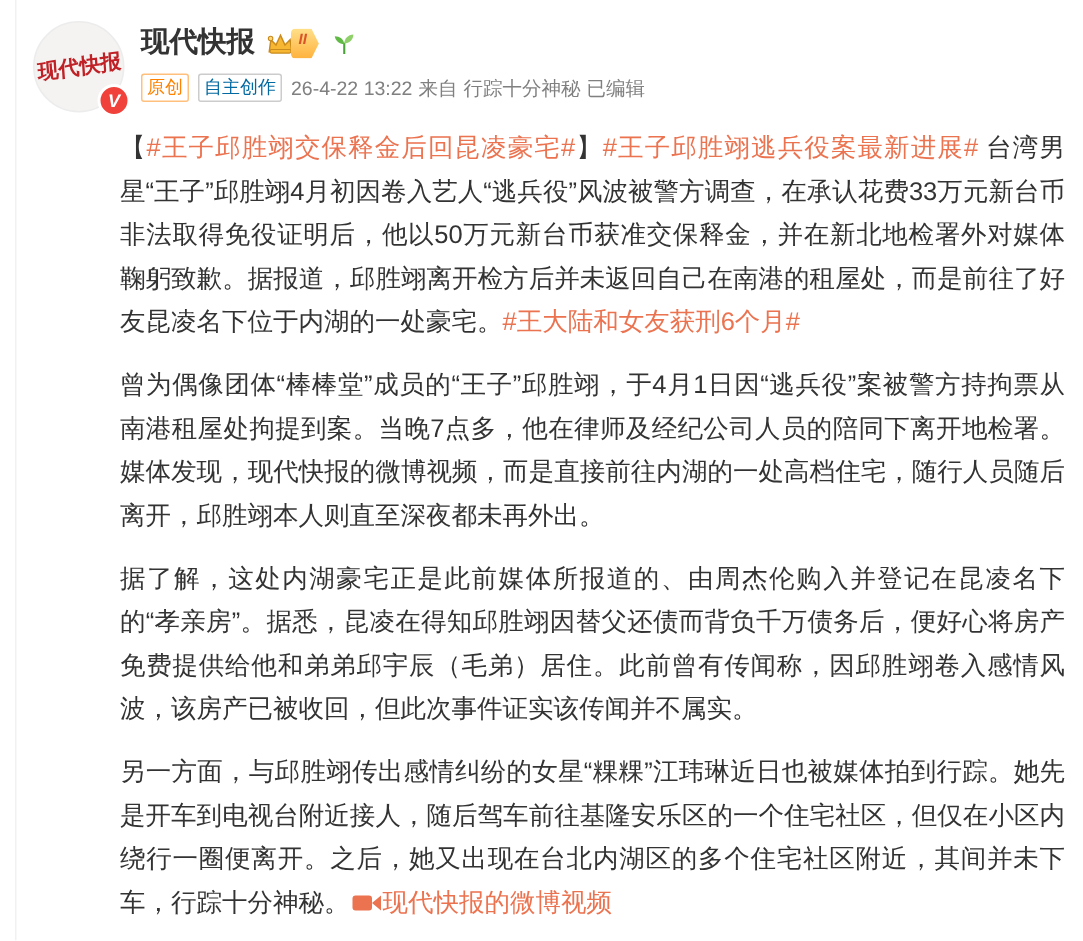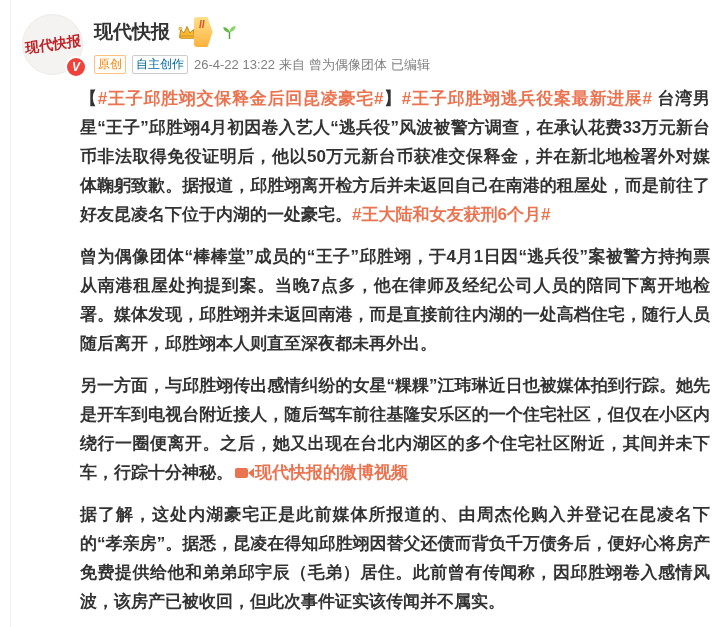--- a/index.html
+++ b/index.html
@@ -37,21 +37,21 @@
     color: #fff; font-size: 12px; font-weight: 700;
     display: flex; align-items: center; justify-content: center;
     font-style: italic;
   }
   .header-info { margin-left: 11px; padding-top: 3px; }
   .name-row { display: flex; align-items: center; }
   .username { font-size: 19px; font-weight: 700; color: #333; line-height: 24px; }
   .badge-group { display: flex; align-items: center; margin-left: 7px; }
   .crown-icon { display: block; }
   .level-pill {
-    height: 30px; line-height: 15px;
+    height: 20px; line-height: 15px;
     margin-left: -3px; padding: 0 8px 0 5px;
     background: linear-gradient(180deg, #ffe08a, #ffb23e);
     clip-path: polygon(0 0, calc(100% - 5px) 0, 100% 50%, calc(100% - 5px) 100%, 0 100%);
     border-radius: 3px;
     color: #d9542b; font-size: 10px; font-weight: 700; font-style: italic;
   }
   .sprout-icon { display: block; margin-left: 8px; }
   .meta-row {
     margin-top: 8px; display: flex; align-items: center;
     font-size: 13px; color: #808080; white-space: nowrap; text-align: right;
@@ -63,21 +63,21 @@
   }
   .tag-orange { color: #ff8200; border-color: #ffc07e; }
   .tag-gray { color: #0369a1; border-color: #ccc; }
   .meta-sep { display: inline-block; width: 4px; }
   
   .content {
     position: absolute; left: 80px; top: 84px; width: 630px;
     font-size: 17px; line-height: 29px; color: #333;
     text-align: justify;
   }
-  .para { margin-bottom: 13px; font-weight: bold; }
+  .para { margin-bottom: 13px; }
   .hashtag, .video-link {
     color: #eb7350; text-decoration: none; cursor: pointer;
   }
   .video-link { white-space: nowrap; }
   .video-icon {
     display: inline-block; width: 13px; height: 10px;
     background: #eb7350; border-radius: 2px;
     position: relative; margin: 0 7px 0 2px; vertical-align: baseline;
   }
   .video-icon::after {
@@ -117,25 +117,25 @@
         <path d="M8.5 8 C8.6 4.8 11 2.2 14.6 2 C14.6 5.4 11.8 8 8.5 8 Z" fill="#8fd06b"></path>
       </svg>
     </div>
     <div class="meta-row">
       <span class="tag tag-orange">原创</span>
       <span class="tag tag-gray">自主创作</span>
       <span>26-4-22 13:22</span>
       <span class="meta-sep"></span>
       <span>来自</span>
       <span class="meta-sep"></span>
-      <span>曾为偶像团体</span>
+      <span>行踪十分神秘</span>
       <span class="meta-sep"></span>
       <span>已编辑</span>
     </div>
   </div>
 </div>
 
 <div class="content" id="post-content">
     <p class="para"><span>【</span><a class="hashtag">#王子邱胜翊交保释金后回昆凌豪宅#</a><span>】</span><a class="hashtag">#王子邱胜翊逃兵役案最新进展#</a><span> 台湾男星“王子”邱胜翊4月初因卷入艺人“逃兵役”风波被警方调查，在承认花费33万元新台币非法取得免役证明后，他以50万元新台币获准交保释金，并在新北地检署外对媒体鞠躬致歉。据报道，邱胜翊离开检方后并未返回自己在南港的租屋处，而是前往了好友昆凌名下位于内湖的一处豪宅。</span><a class="hashtag">#王大陆和女友获刑6个月#</a></p>
-    <p class="para"><span>曾为偶像团体“棒棒堂”成员的“王子”邱胜翊，于4月1日因“逃兵役”案被警方持拘票从南港租屋处拘提到案。当晚7点多，他在律师及经纪公司人员的陪同下离开地检署。媒体发现，邱胜翊并未返回南港，而是直接前往内湖的一处高档住宅，随行人员随后离开，邱胜翊本人则直至深夜都未再外出。</span></p>
+    <p class="para"><span>曾为偶像团体“棒棒堂”成员的“王子”邱胜翊，于4月1日因“逃兵役”案被警方持拘票从南港租屋处拘提到案。当晚7点多，他在律师及经纪公司人员的陪同下离开地检署。媒体发现，现代快报的微博视频，而是直接前往内湖的一处高档住宅，随行人员随后离开，邱胜翊本人则直至深夜都未再外出。</span></p>
+    <p class="para"><span>据了解，这处内湖豪宅正是此前媒体所报道的、由周杰伦购入并登记在昆凌名下的“孝亲房”。据悉，昆凌在得知邱胜翊因替父还债而背负千万债务后，便好心将房产免费提供给他和弟弟邱宇辰（毛弟）居住。此前曾有传闻称，因邱胜翊卷入感情风波，该房产已被收回，但此次事件证实该传闻并不属实。</span></p>
     <p class="para"><span>另一方面，与邱胜翊传出感情纠纷的女星“粿粿”江玮琳近日也被媒体拍到行踪。她先是开车到电视台附近接人，随后驾车前往基隆安乐区的一个住宅社区，但仅在小区内绕行一圈便离开。之后，她又出现在台北内湖区的多个住宅社区附近，其间并未下车，行踪十分神秘。</span><a class="video-link"><span class="video-icon"></span>现代快报的微博视频</a></p>
-    <p class="para"><span>据了解，这处内湖豪宅正是此前媒体所报道的、由周杰伦购入并登记在昆凌名下的“孝亲房”。据悉，昆凌在得知邱胜翊因替父还债而背负千万债务后，便好心将房产免费提供给他和弟弟邱宇辰（毛弟）居住。此前曾有传闻称，因邱胜翊卷入感情风波，该房产已被收回，但此次事件证实该传闻并不属实。</span></p>
   </div>
 
 </body></html>

